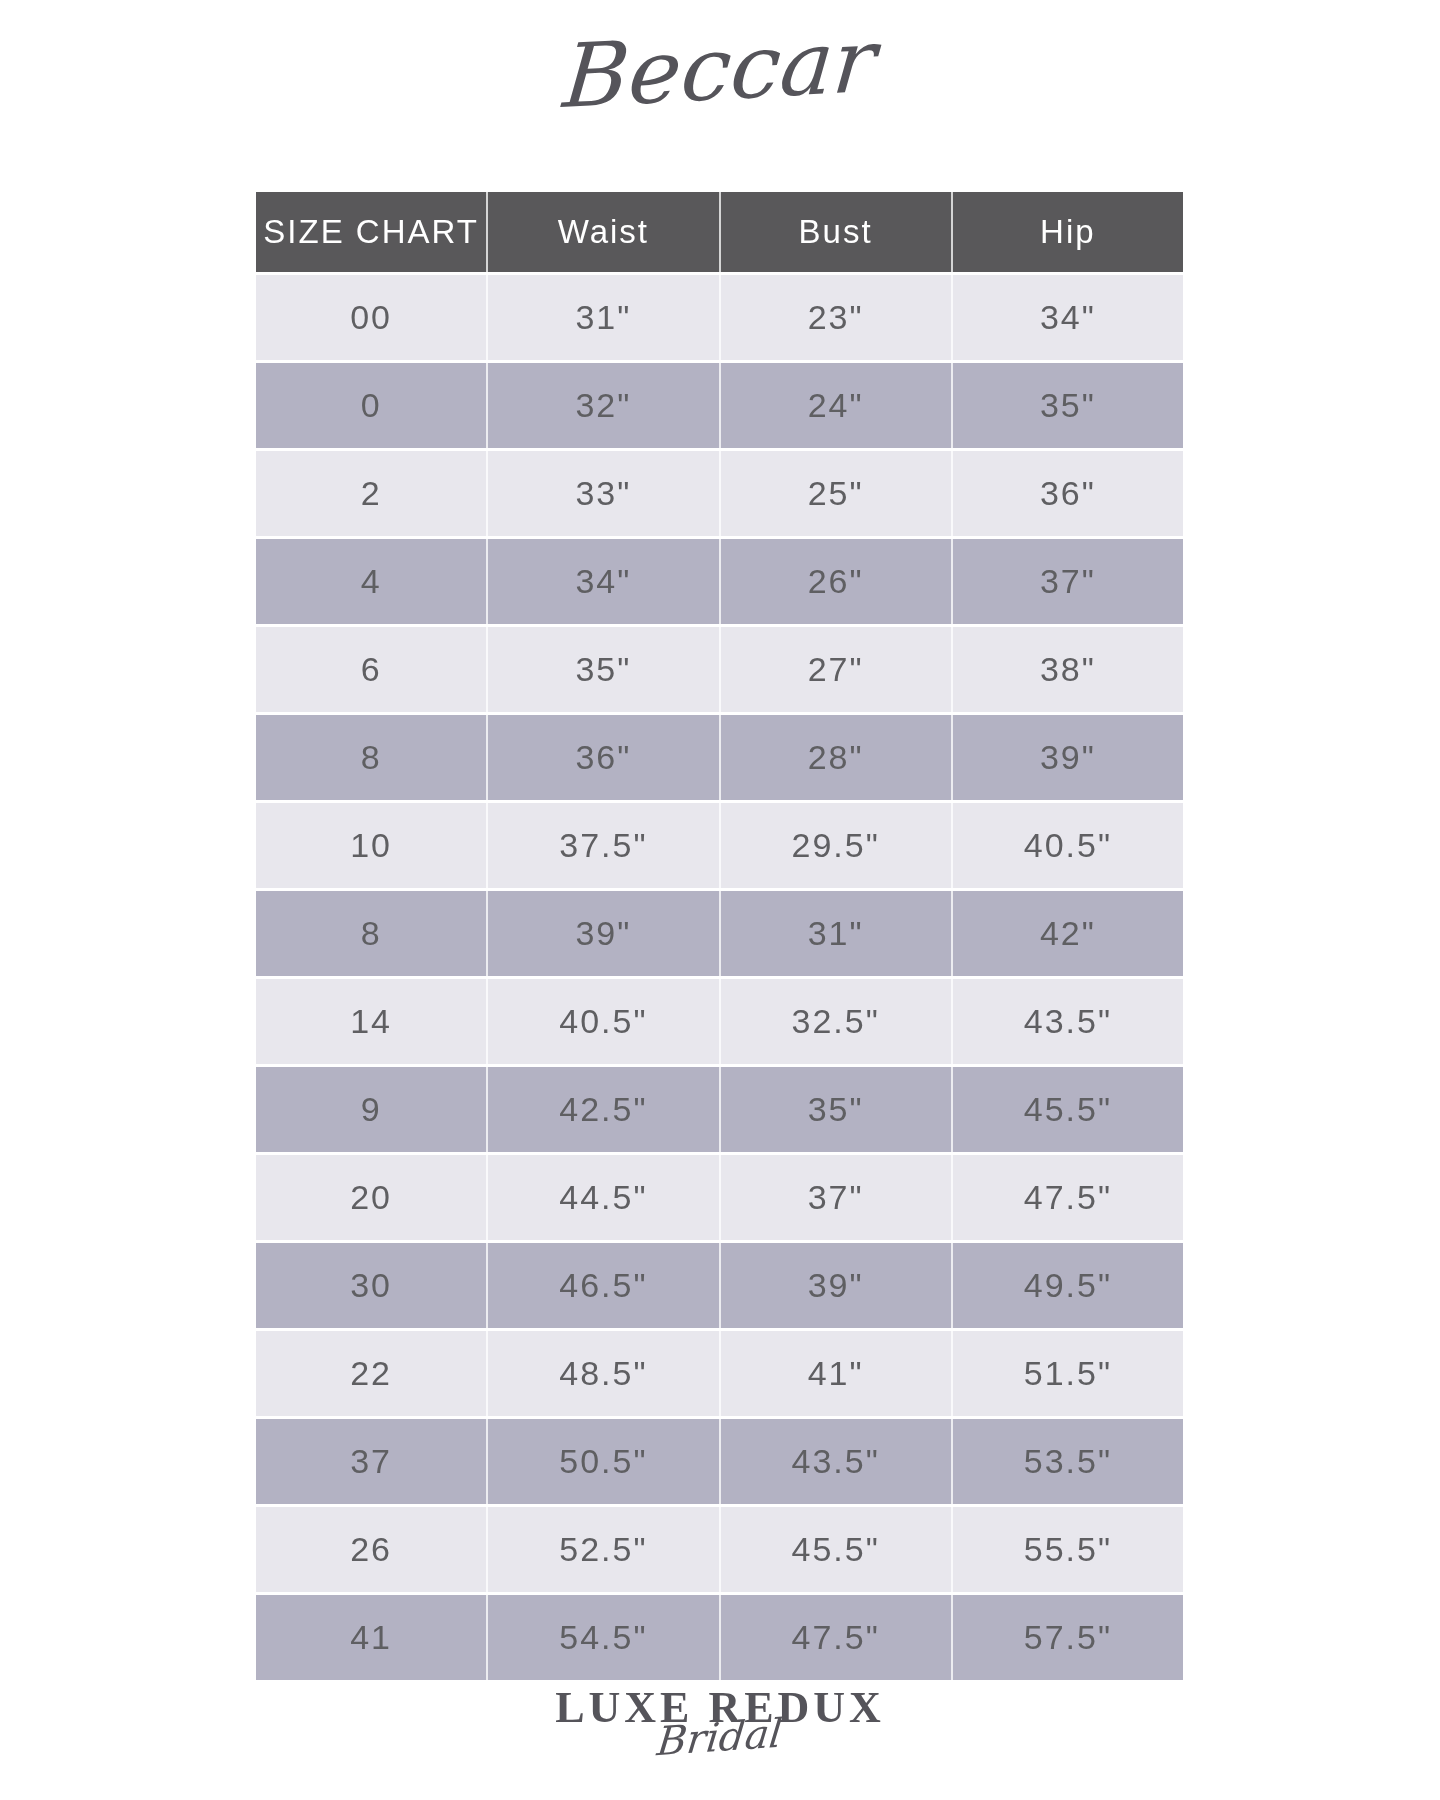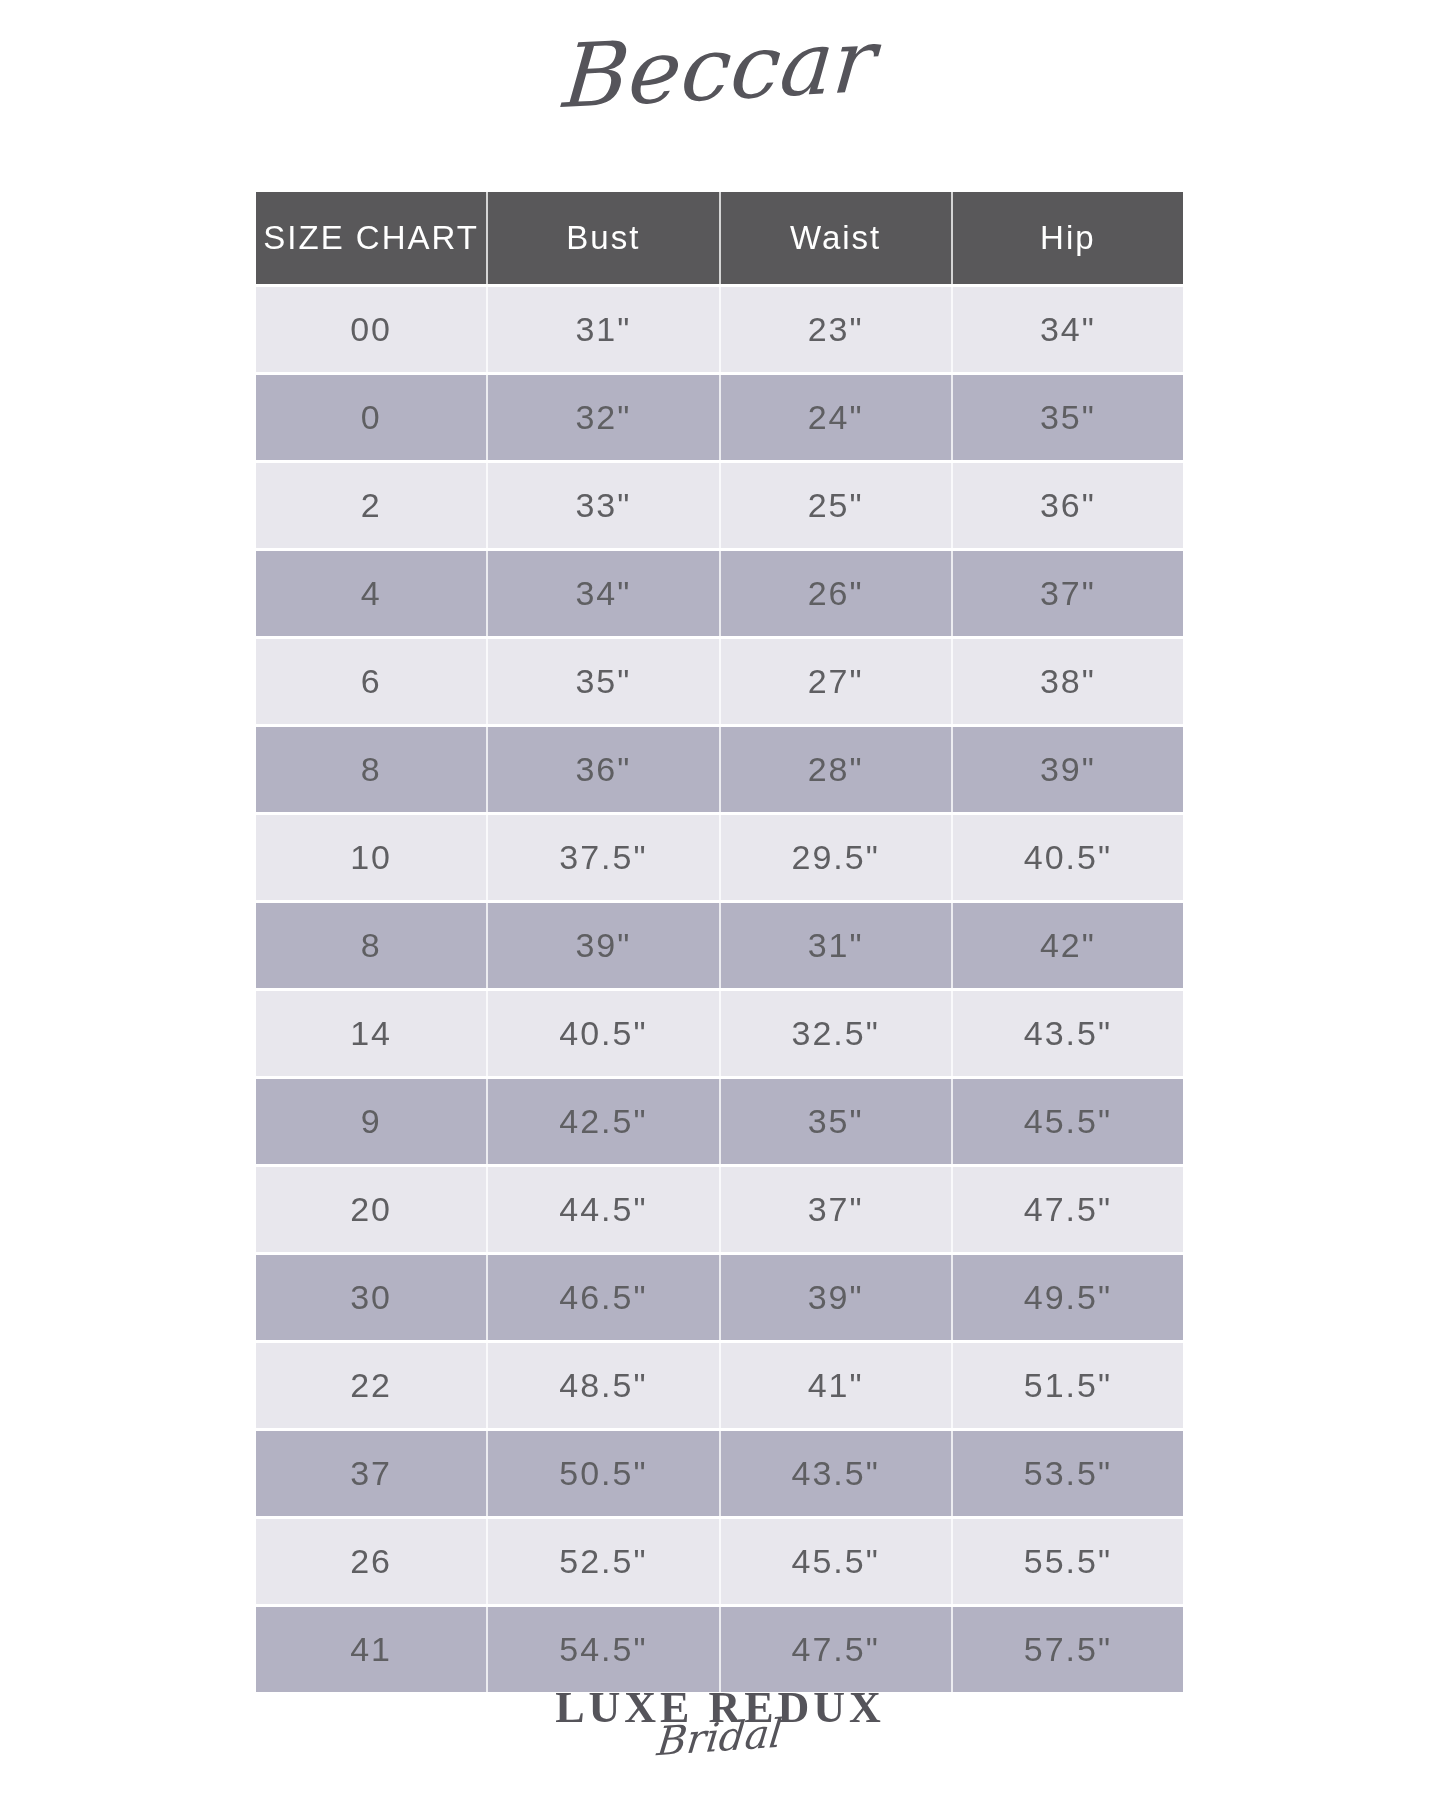--- a/index.html
+++ b/index.html
@@ -36,21 +36,21 @@
 
   
   .size-table {
     position: absolute;
     left: 256px;
     top: 192px;
     width: 927px;
   }
   .thead {
     display: flex;
-    height: 92px;
+    height: 80px;
     background: var(--header-bg, #59585a);
   }
   .thead .tcell {
     color: var(--header-text, #ffffff);
     font-size: 33px;
     letter-spacing: 2px;
   }
   .trow {
     display: flex;
     height: 85px;
@@ -105,22 +105,22 @@
 
 <div class="page">
 
   <div class="brand-logo">
     <span>Beccar</span>
   </div>
 
   <div class="size-table">
     <div class="thead">
       <div class="tcell">SIZE CHART</div>
+      <div class="tcell">Waist</div>
       <div class="tcell">Bust</div>
-      <div class="tcell">Waist</div>
       <div class="tcell">Hip</div>
     </div>
     <div id="table-body">
         <div class="trow light">
           <div class="tcell">00</div>
           <div class="tcell">31"</div>
           <div class="tcell">23"</div>
           <div class="tcell">34"</div>
         </div>
         <div class="trow dark">

